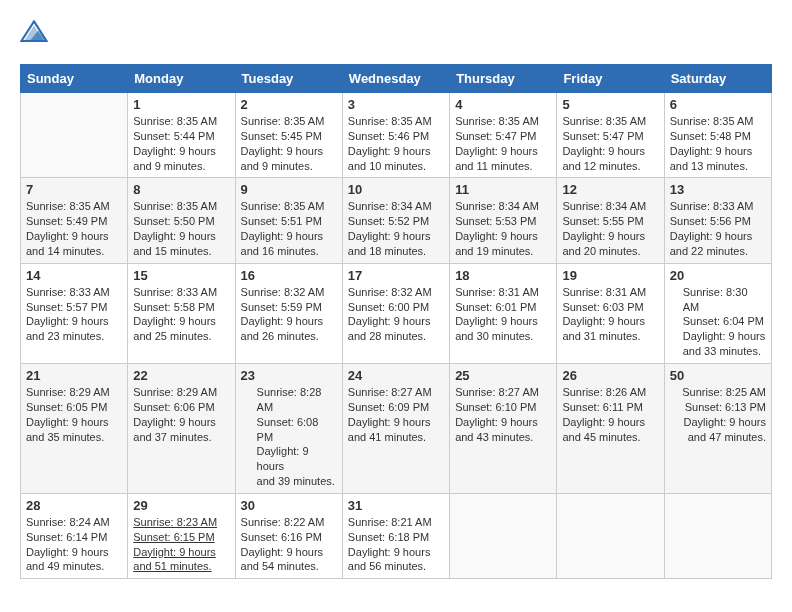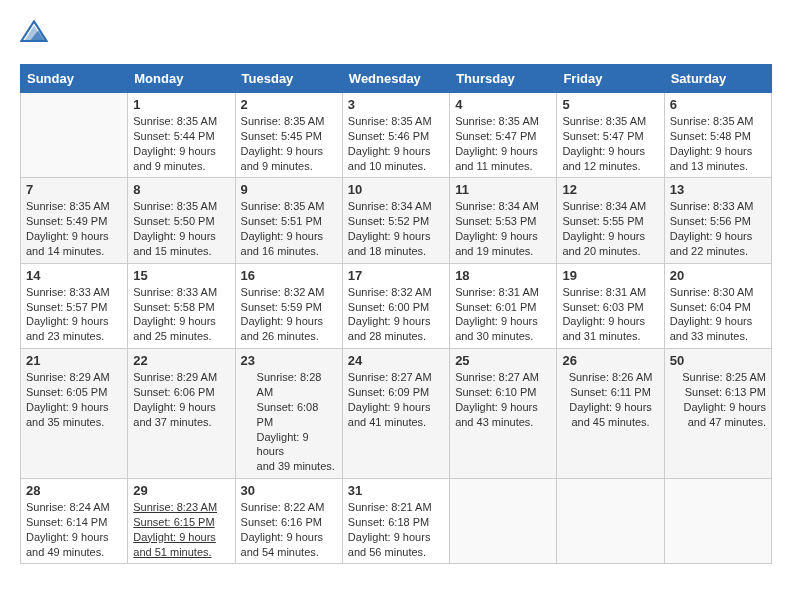--- a/index.html
+++ b/index.html
@@ -257,21 +257,21 @@
         </td>
         <td>
           <span class="day-number">19</span>
           <div class="cell-info" style="white-space: pre-line;">Sunrise: 8:31 AM
 Sunset: 6:03 PM
 Daylight: 9 hours
 and 31 minutes.</div>
         </td>
         <td>
           <span class="day-number">20</span>
-          <div class="cell-info" style="white-space: pre-line;">Sunrise: 8:30 AM
+          <div class="cell-info" style="white-space: pre-line; margin-left: 13px;">Sunrise: 8:30 AM
 Sunset: 6:04 PM
 Daylight: 9 hours
 and 33 minutes.</div>
         </td>
       </tr>
       <tr>
         <td>
           <span class="day-number">21</span>
           <div class="cell-info" style="white-space: pre-line;">Sunrise: 8:29 AM
 Sunset: 6:05 PM
@@ -301,21 +301,21 @@
         </td>
         <td>
           <span class="day-number">25</span>
           <div class="cell-info" style="white-space: pre-line;">Sunrise: 8:27 AM
 Sunset: 6:10 PM
 Daylight: 9 hours
 and 43 minutes.</div>
         </td>
         <td>
           <span class="day-number">26</span>
-          <div class="cell-info" style="white-space: pre-line; text-align: center;">Sunrise: 8:26 AM
+          <div class="cell-info" style="white-space: pre-line;">Sunrise: 8:26 AM
 Sunset: 6:11 PM
 Daylight: 9 hours
 and 45 minutes.</div>
         </td>
         <td>
           <span class="day-number">50</span>
           <div class="cell-info" style="white-space: pre-line; text-align: right;">Sunrise: 8:25 AM
 Sunset: 6:13 PM
 Daylight: 9 hours
 and 47 minutes.</div>

